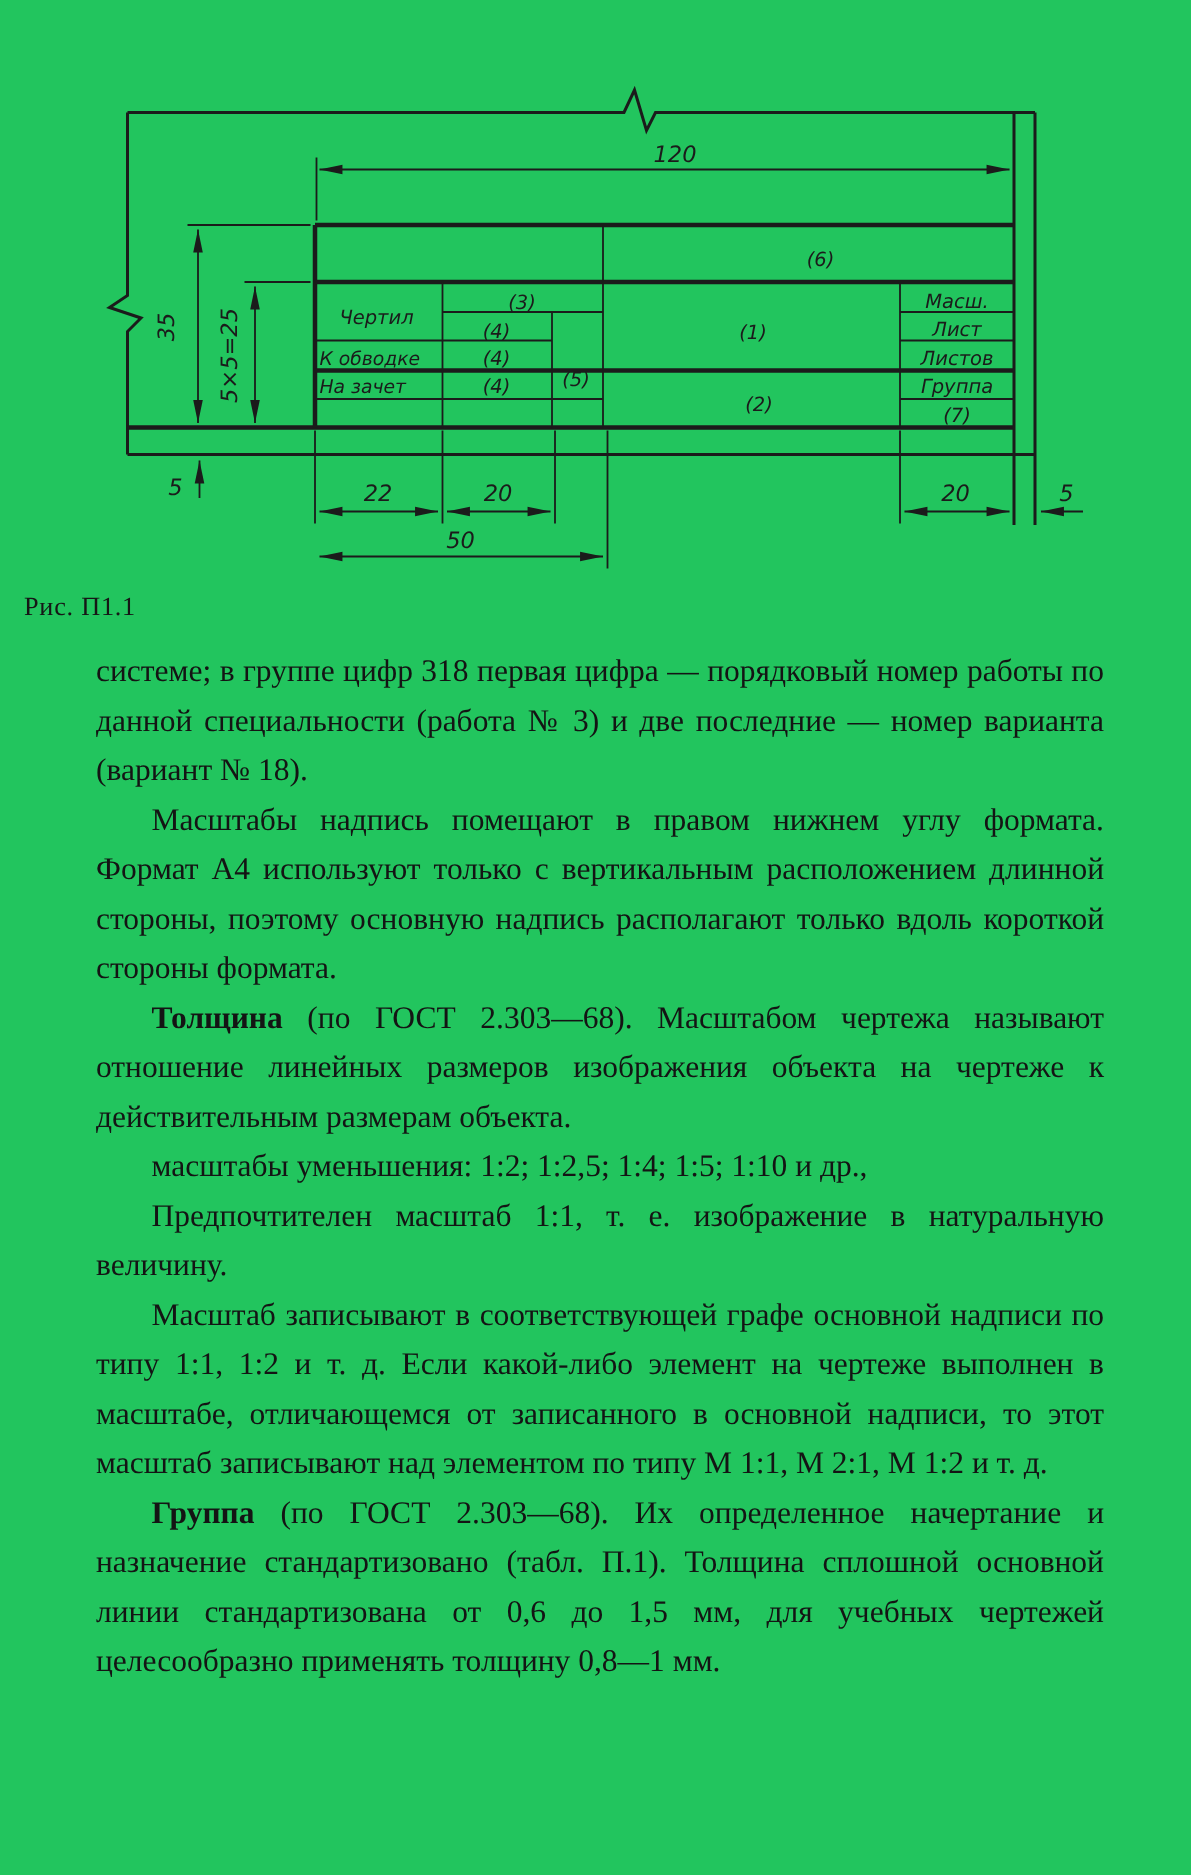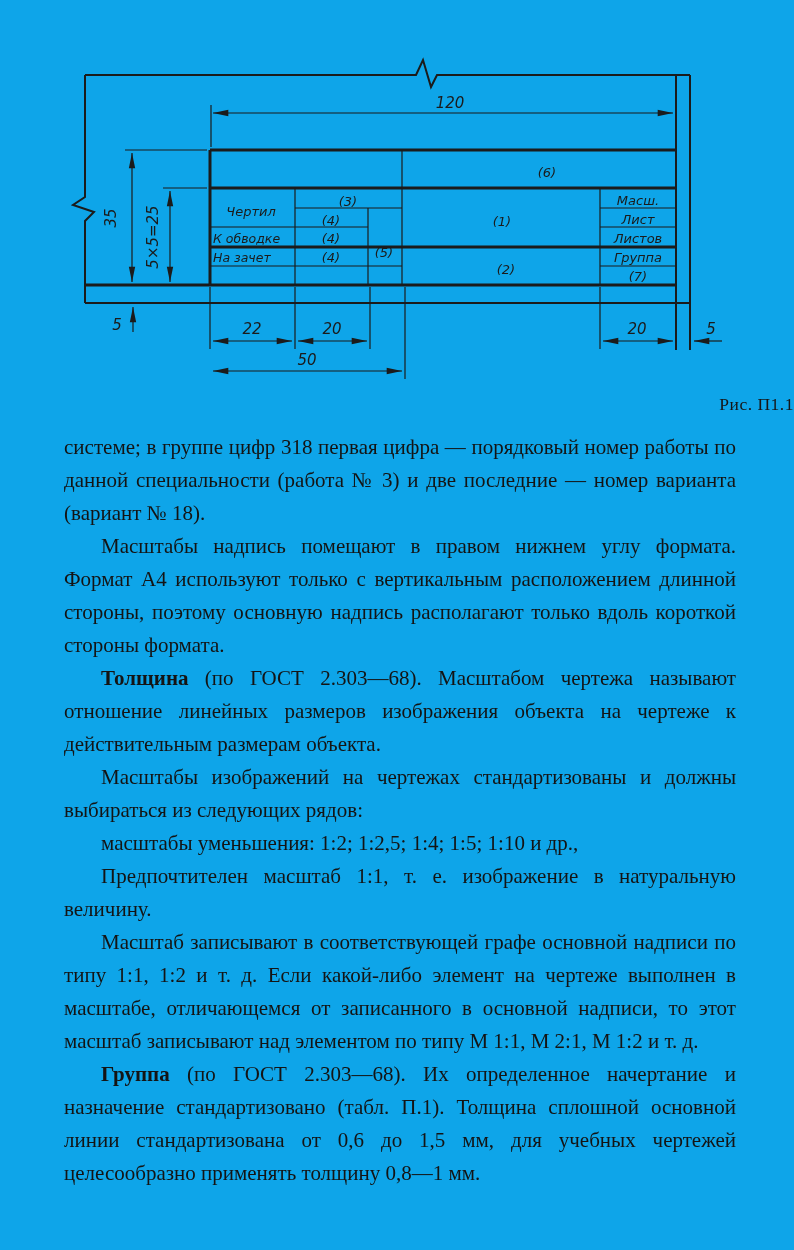--- a/index.html
+++ b/index.html
@@ -1,31 +1,31 @@
 <!DOCTYPE html>
 <html><head>
 <meta charset="utf-8">
 <style>
   html,body{margin:0;padding:0;background:#e8e8e6;}
   .page{
     position:relative;width:794px;height:1250px;margin:0 auto;
-    background:#0ea5e9;color:#161616;overflow:hidden;
+    background:#22c55e;color:#161616;overflow:hidden;
     font-family:"Liberation Serif", serif;
   }
   svg{display:block;}
   svg text{
     font-family:"DejaVu Sans", sans-serif;
     font-style:italic;
     fill:#1b1b1b;
   }
   .dimtxt{font-size:15px;}
   .celltxt{font-size:13px;}
   .cellsm{font-size:12.5px;}
   .caption{
-    text-align:right;margin:2px 0 16px 16px;
+    text-align:left;margin:2px 0 16px 16px;
     font-size:17.5px;letter-spacing:.5px;
   }
   .bodytext{
     padding:0 58px 0 64px;
     font-size:21px;line-height:33px;
     text-align:justify;
     color:#141414;
   }
   .bodytext p{margin:0;}
   .bodytext p.ind{text-indent:37px;}
@@ -130,20 +130,19 @@
     <text class="celltxt" x="638" y="262" text-anchor="middle">Группа</text>
     <text class="celltxt" x="638" y="281" text-anchor="middle">(7)</text>
   </svg>
 
   <p class="caption">Рис. П1.1</p>
 
   <div class="bodytext">
     <p><b></b><span>системе; в группе цифр 318 первая цифра — порядковый но­мер работы по данной специальности (работа № 3) и две последние — номер варианта (вариант № 18).</span></p>
     <p class="ind"><b></b><span>Масштабы надпись помещают в правом нижнем углу форма­та. Формат А4 используют только с вертикальным расположе­нием длинной стороны, поэтому основную надпись располагают только вдоль короткой стороны формата.</span></p>
     <p class="ind"><b>Толщина</b><span> (по ГОСТ 2.303—68). Масштабом чертежа назы­вают отношение линейных размеров изображения объекта на чертеже к действительным размерам объекта.</span></p>
-    <p class="ind"><b></b><span>Масштабы изображений на чертежах стандартизованы и должны выбираться из следующих рядов:</span></p>
     <p class="ind"><b></b><span>масштабы уменьшения: 1:2; 1:2,5; 1:4; 1:5; 1:10 и др.,</span></p>
     <p class="ind"><b></b><span>Предпочтителен масштаб 1:1, т. е. изображение в нату­ральную величину.</span></p>
     <p class="ind"><b></b><span>Масштаб записывают в соответствующей графе основной надписи по типу 1:1, 1:2 и т. д. Если какой-либо элемент на чертеже выполнен в масштабе, отличающемся от записанного в основной надписи, то этот масштаб записывают над элемен­том по типу М 1:1, М 2:1, М 1:2 и т. д.</span></p>
     <p class="ind"><b>Группа</b><span> (по ГОСТ 2.303—68). Их определенное начертание и назначение стандартизовано (табл. П.1). Толщина сплошной основной линии стандартизована от 0,6 до 1,5 мм, для учебных чертежей целесообразно применять толщину 0,8—1 мм.</span></p>
   </div>
 
 </div>
 
 </body></html>

